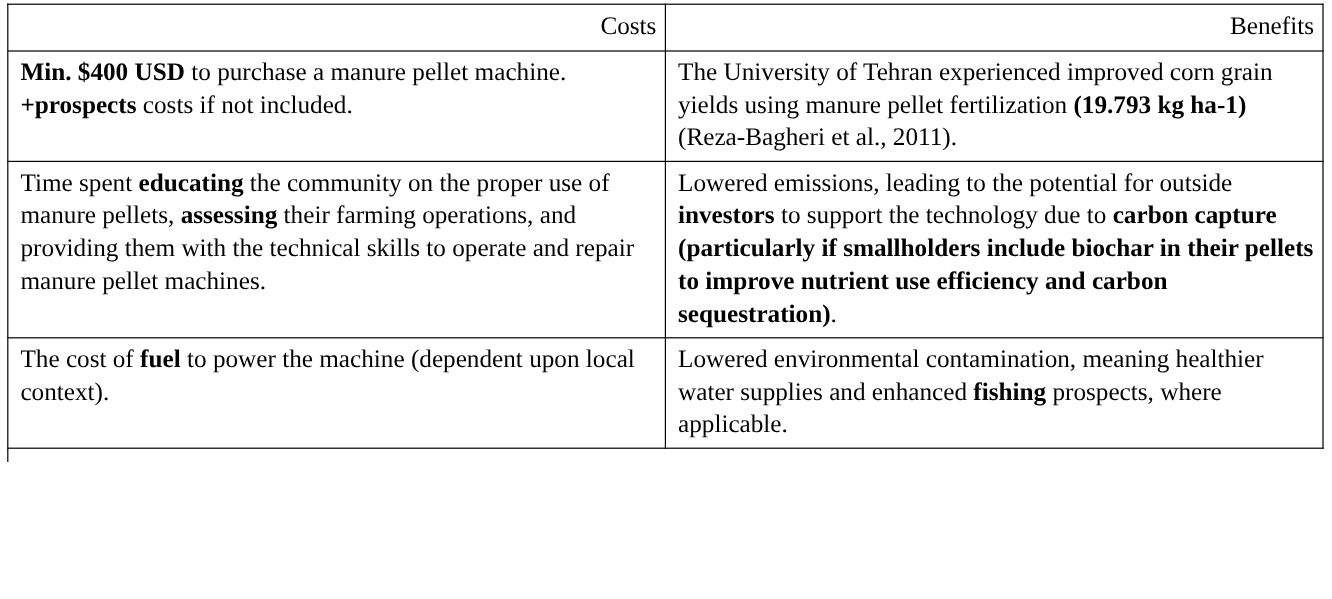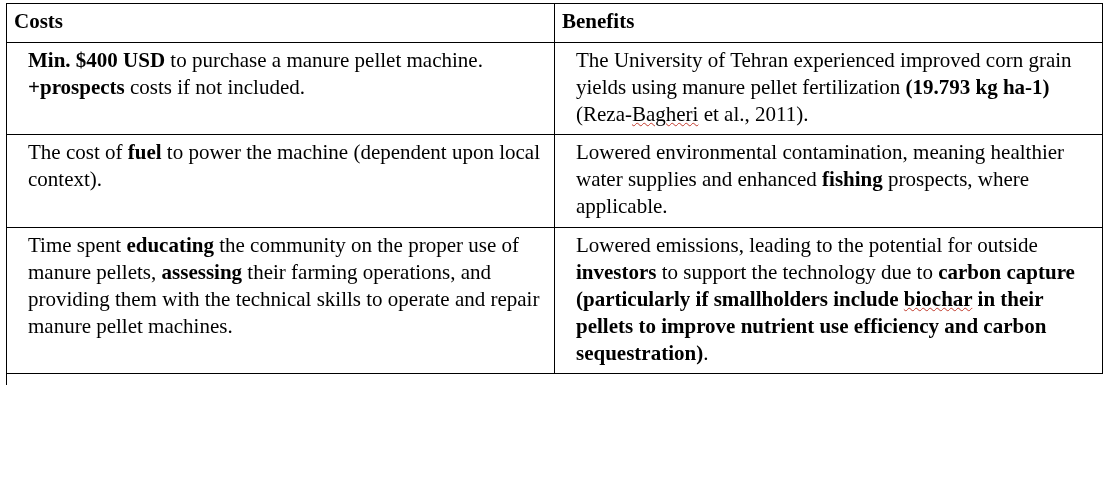--- a/index.html
+++ b/index.html
@@ -21,35 +21,34 @@
   }
   table.cb-table {
     border-collapse: collapse;
     table-layout: fixed;
     width: 1096px;
     background: #ffffff;
   }
   table.cb-table td, table.cb-table th {
     border: 1px solid #000000;
     vertical-align: top;
-    padding: 4px 7px 6px 21px;
+    padding: 4px 7px 6px 10px;
     font-size: 21px;
     line-height: 1.29;
   }
   table.cb-table th {
-    text-align: left;
-    font-weight: bold;
+    text-align: right;
+    font-weight: normal;
     padding: 4px 7px 7px 7px;
   }
   col.c-costs { width: 548px; }
   col.c-benefits { width: 548px; }
   .cell-text { display: block; }
   .b { font-weight: bold; }
   .spell {
-    text-decoration: underline;
     text-decoration-style: wavy;
     text-decoration-color: #c0392b;
     text-decoration-thickness: 1px;
   }
   .bottom-tick {
     width: 1096px;
     margin-left: 6px;
     height: 12px;
     position: relative;
   }
@@ -82,30 +81,30 @@
       <tr>
         <td>
           <span class="cell-text"><span class="b">Min. $400 USD</span> to purchase a manure pellet machine.<br><span class="b">+prospects</span> costs if not included.</span>
         </td>
         <td>
           <span class="cell-text">The University of Tehran experienced improved corn grain yields using manure pellet fertilization <span class="b">(19.793 kg ha-1)</span> (Reza-<span class="spell">Bagheri</span> et al., 2011).</span>
         </td>
       </tr>
       <tr>
         <td>
+          <span class="cell-text">Time spent <span class="b">educating</span> the community on the proper use of manure pellets, <span class="b">assessing</span> their farming operations, and providing them with the technical skills to operate and repair manure pellet machines.</span>
+        </td>
+        <td>
+          <span class="cell-text">Lowered emissions, leading to the potential for outside <span class="b">investors</span> to support the technology due to <span class="b">carbon capture (particularly if smallholders include <span class="spell">biochar</span> in their pellets to improve nutrient use efficiency and carbon sequestration)</span>.</span>
+        </td>
+      </tr>
+      <tr>
+        <td>
           <span class="cell-text">The cost of <span class="b">fuel</span> to power the machine (dependent upon local context).</span>
         </td>
         <td>
           <span class="cell-text">Lowered environmental contamination, meaning healthier water supplies and enhanced <span class="b">fishing</span> prospects, where applicable.</span>
-        </td>
-      </tr>
-      <tr>
-        <td>
-          <span class="cell-text">Time spent <span class="b">educating</span> the community on the proper use of manure pellets, <span class="b">assessing</span> their farming operations, and providing them with the technical skills to operate and repair manure pellet machines.</span>
-        </td>
-        <td>
-          <span class="cell-text">Lowered emissions, leading to the potential for outside <span class="b">investors</span> to support the technology due to <span class="b">carbon capture (particularly if smallholders include <span class="spell">biochar</span> in their pellets to improve nutrient use efficiency and carbon sequestration)</span>.</span>
         </td>
       </tr>
     </tbody>
   </table>
 </div>
 <div class="bottom-tick"></div>
 
 </body></html>

